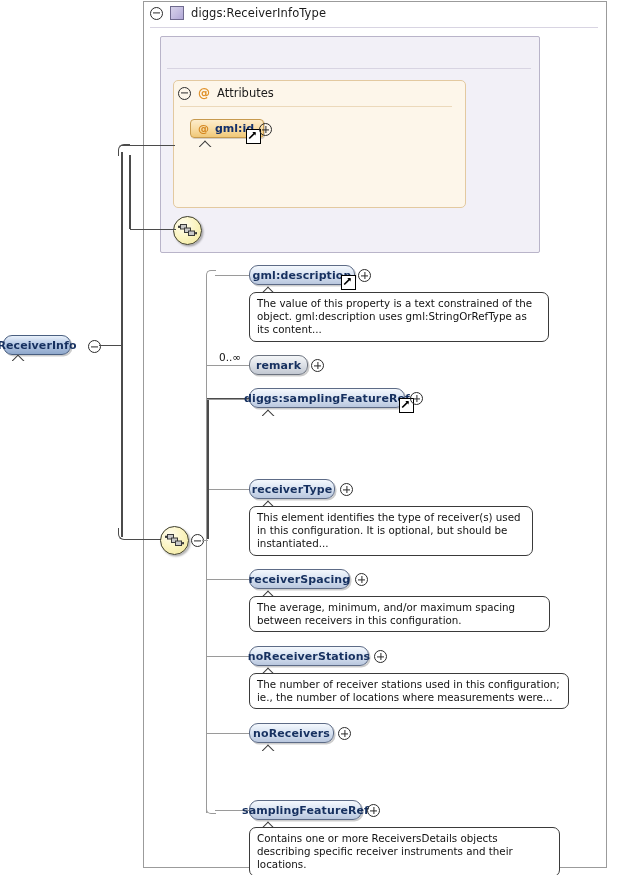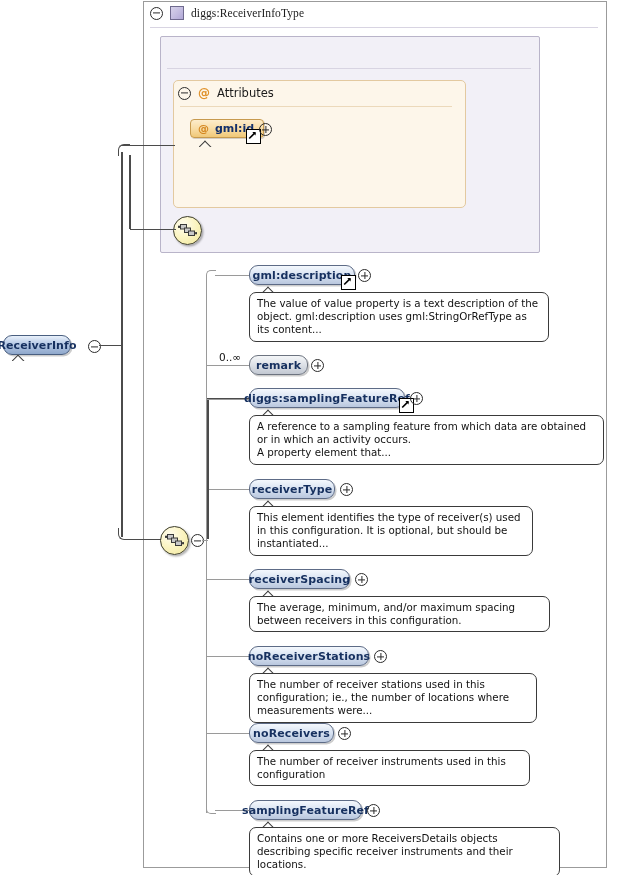--- a/index.html
+++ b/index.html
@@ -85,21 +85,21 @@
 
   
   .card{position:absolute;font-size:10.5px;color:#111;white-space:nowrap;}
 </style>
 </head>
 <body>
 
 <div id="canvas">
 
   <div class="typeframe" style="left:143px;top:1px;width:464px;height:867px;"></div>
-  <div class="frame-head" style="left:150px;top:6px;font-family:Liberation Serif, serif;">
+  <div class="frame-head" style="left:150px;top:6px;">
     <div class="circ"></div>
     <div class="sq"></div>
     <div class="ttl">diggs:ReceiverInfoType</div>
   </div>
   <div class="frame-rule" style="left:150px;top:27px;width:448px;"></div>
 
   <div class="typeframe inner" style="left:160px;top:36px;width:380px;height:217px;"></div>
   <div class="frame-rule" style="left:167px;top:68px;width:364px;"></div>
 
   <div class="attrbox" style="left:173px;top:80px;width:293px;height:128px;"></div>
@@ -206,43 +206,41 @@
   <div class="reflink" style="left:341px;top:275px;">
     <svg width="9" height="9" viewBox="0 0 9 9">
         <path d="M1.2 7.5 L7.2 1.6" stroke="#000" stroke-width="1.7"></path>
         <path d="M7.6 1.1 L7.6 4.5 L4.3 1.1 Z" fill="#000"></path>
       </svg>
   </div>
   <div class="expand" style="left:358px;top:269px;"></div>
   <div class="nub" style="left:262px;top:286px;">
       <i></i>
     </div>
-  <div class="doc" style="left:249px;top:292px;width:300px;">The value of value property is a text description of the object. gml:description uses gml:StringOrRefType as its content...</div>
+  <div class="doc" style="left:249px;top:292px;width:300px;">The value of this property is a text constrained of the object. gml:description uses gml:StringOrRefType as its content...</div>
 
   <div class="card" style="left:219px;top:351px;">0..∞</div>
   <div class="pill muted" style="left:249px;top:355px;width:59px;">
     <div class="nm">remark</div>
   </div>
   <div class="expand" style="left:311px;top:359px;"></div>
 
   <div class="pill" style="left:249px;top:388px;width:156px;">
     <div class="nm">diggs:samplingFeatureRef</div>
   </div>
   <div class="reflink" style="left:399px;top:398px;">
     <svg width="9" height="9" viewBox="0 0 9 9">
         <path d="M1.2 7.5 L7.2 1.6" stroke="#000" stroke-width="1.7"></path>
         <path d="M7.6 1.1 L7.6 4.5 L4.3 1.1 Z" fill="#000"></path>
       </svg>
   </div>
   <div class="expand" style="left:410px;top:392px;"></div>
   <div class="nub" style="left:262px;top:409px;">
       <i></i>
     </div>
-  <div class="doc" style="left:249px;top:415px;width:355px;white-space:pre-line;">A reference to a sampling feature from which data are obtained or in which an activity occurs.
-A property element that...</div>
 
   <div class="pill" style="left:249px;top:479px;width:86px;">
     <div class="nm">receiverType</div>
   </div>
   <div class="expand" style="left:340px;top:483px;"></div>
   <div class="nub" style="left:262px;top:500px;">
       <i></i>
     </div>
   <div class="doc" style="left:249px;top:506px;width:284px;">This element identifies the type of receiver(s) used in this configuration. It is optional, but should be instantiated...</div>
 
@@ -255,30 +253,29 @@
     </div>
   <div class="doc" style="left:249px;top:596px;width:301px;">The average, minimum, and/or maximum spacing between receivers in this configuration.</div>
 
   <div class="pill" style="left:249px;top:646px;width:120px;">
     <div class="nm">noReceiverStations</div>
   </div>
   <div class="expand" style="left:374px;top:650px;"></div>
   <div class="nub" style="left:262px;top:667px;">
       <i></i>
     </div>
-  <div class="doc" style="left:249px;top:673px;width:288px;">The number of receiver stations used in this configuration; ie., the number of locations where measurements were...</div>
+  <div class="doc" style="left:249px;top:673px;width:320px;">The number of receiver stations used in this configuration; ie., the number of locations where measurements were...</div>
 
   <div class="pill" style="left:249px;top:723px;width:85px;">
     <div class="nm">noReceivers</div>
   </div>
   <div class="expand" style="left:338px;top:727px;"></div>
   <div class="nub" style="left:262px;top:744px;">
       <i></i>
     </div>
-  <div class="doc" style="left:249px;top:750px;width:281px;">The number of receiver instruments used in this configuration</div>
 
   <div class="pill" style="left:249px;top:800px;width:113px;">
     <div class="nm">samplingFeatureRef</div>
   </div>
   <div class="expand" style="left:367px;top:804px;"></div>
   <div class="nub" style="left:262px;top:821px;">
       <i></i>
     </div>
   <div class="doc" style="left:249px;top:827px;width:311px;">Contains one or more ReceiversDetails objects describing specific receiver instruments and their locations.</div>
 

